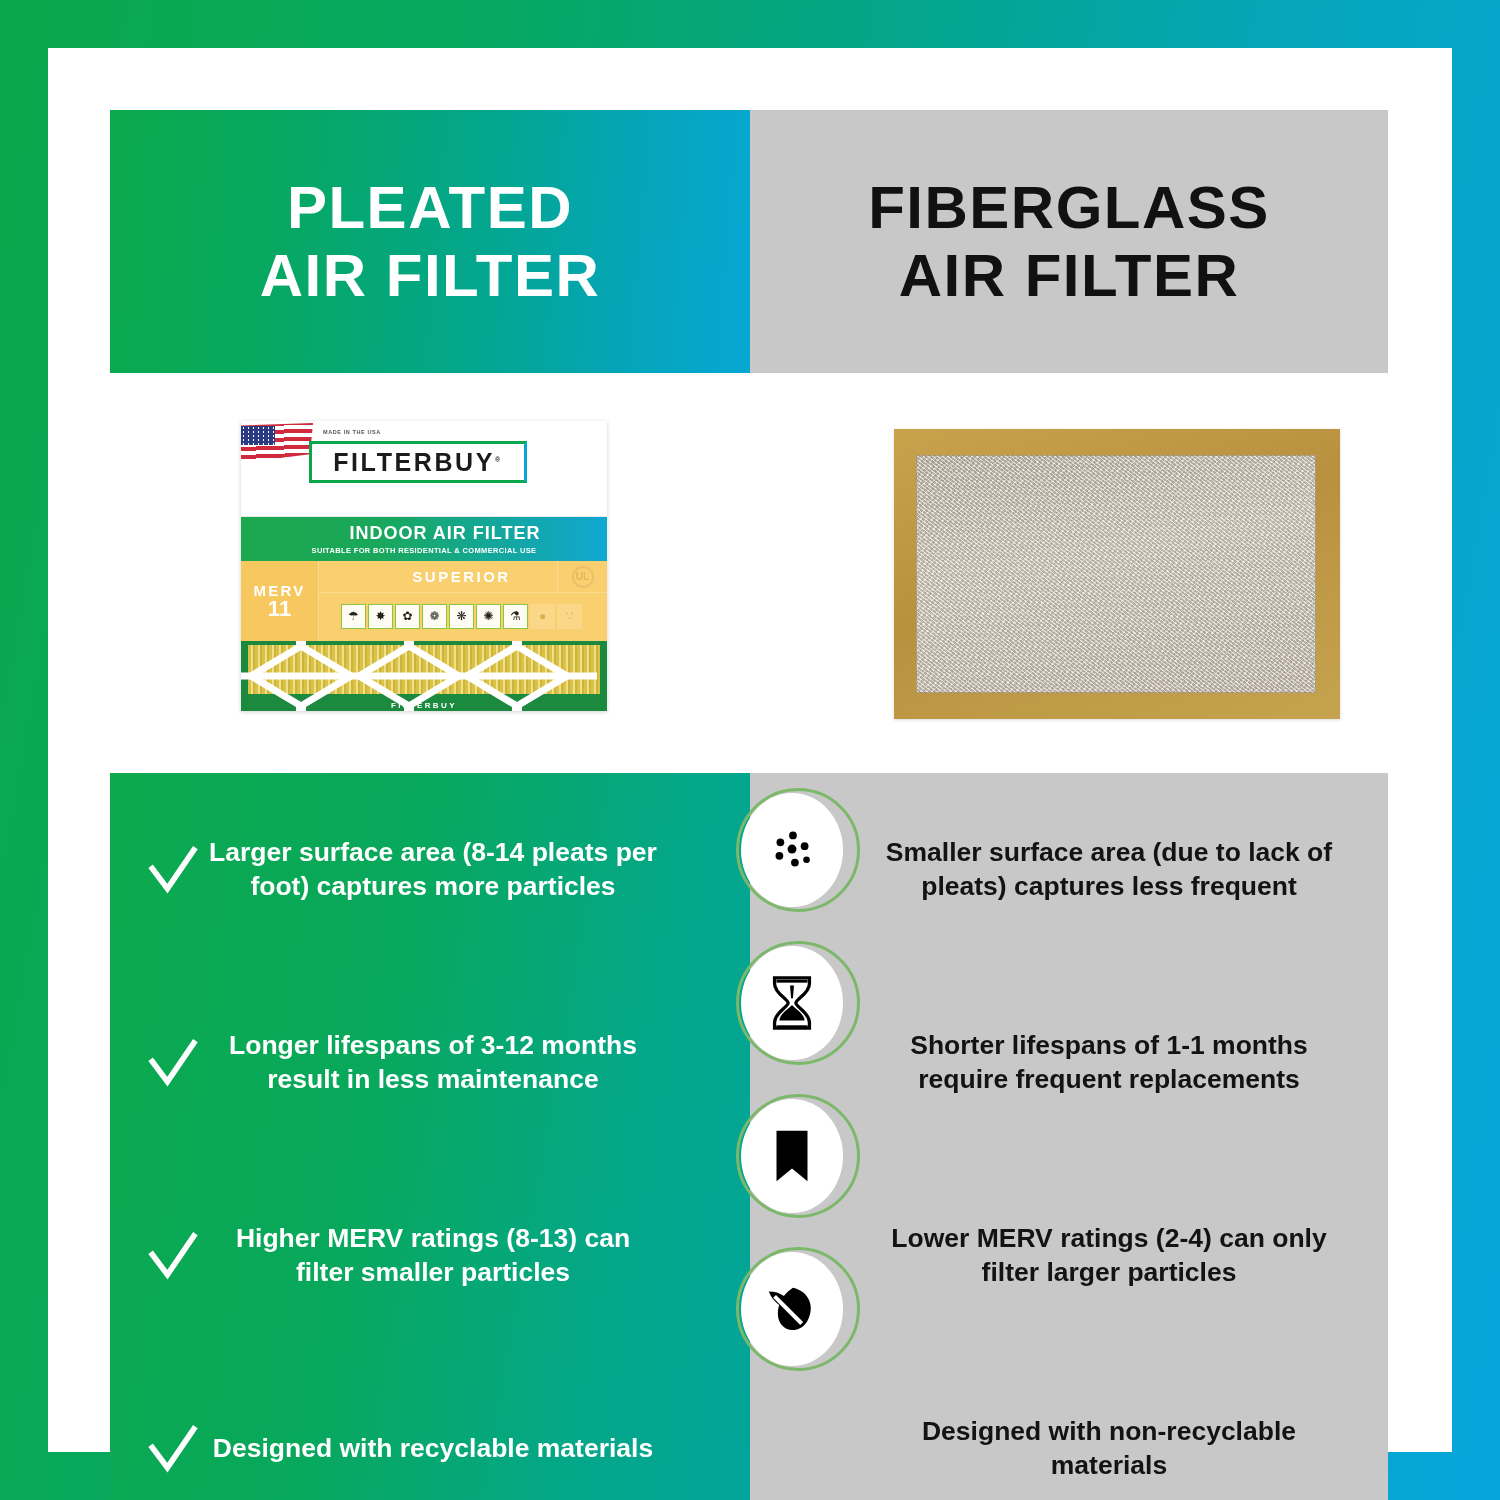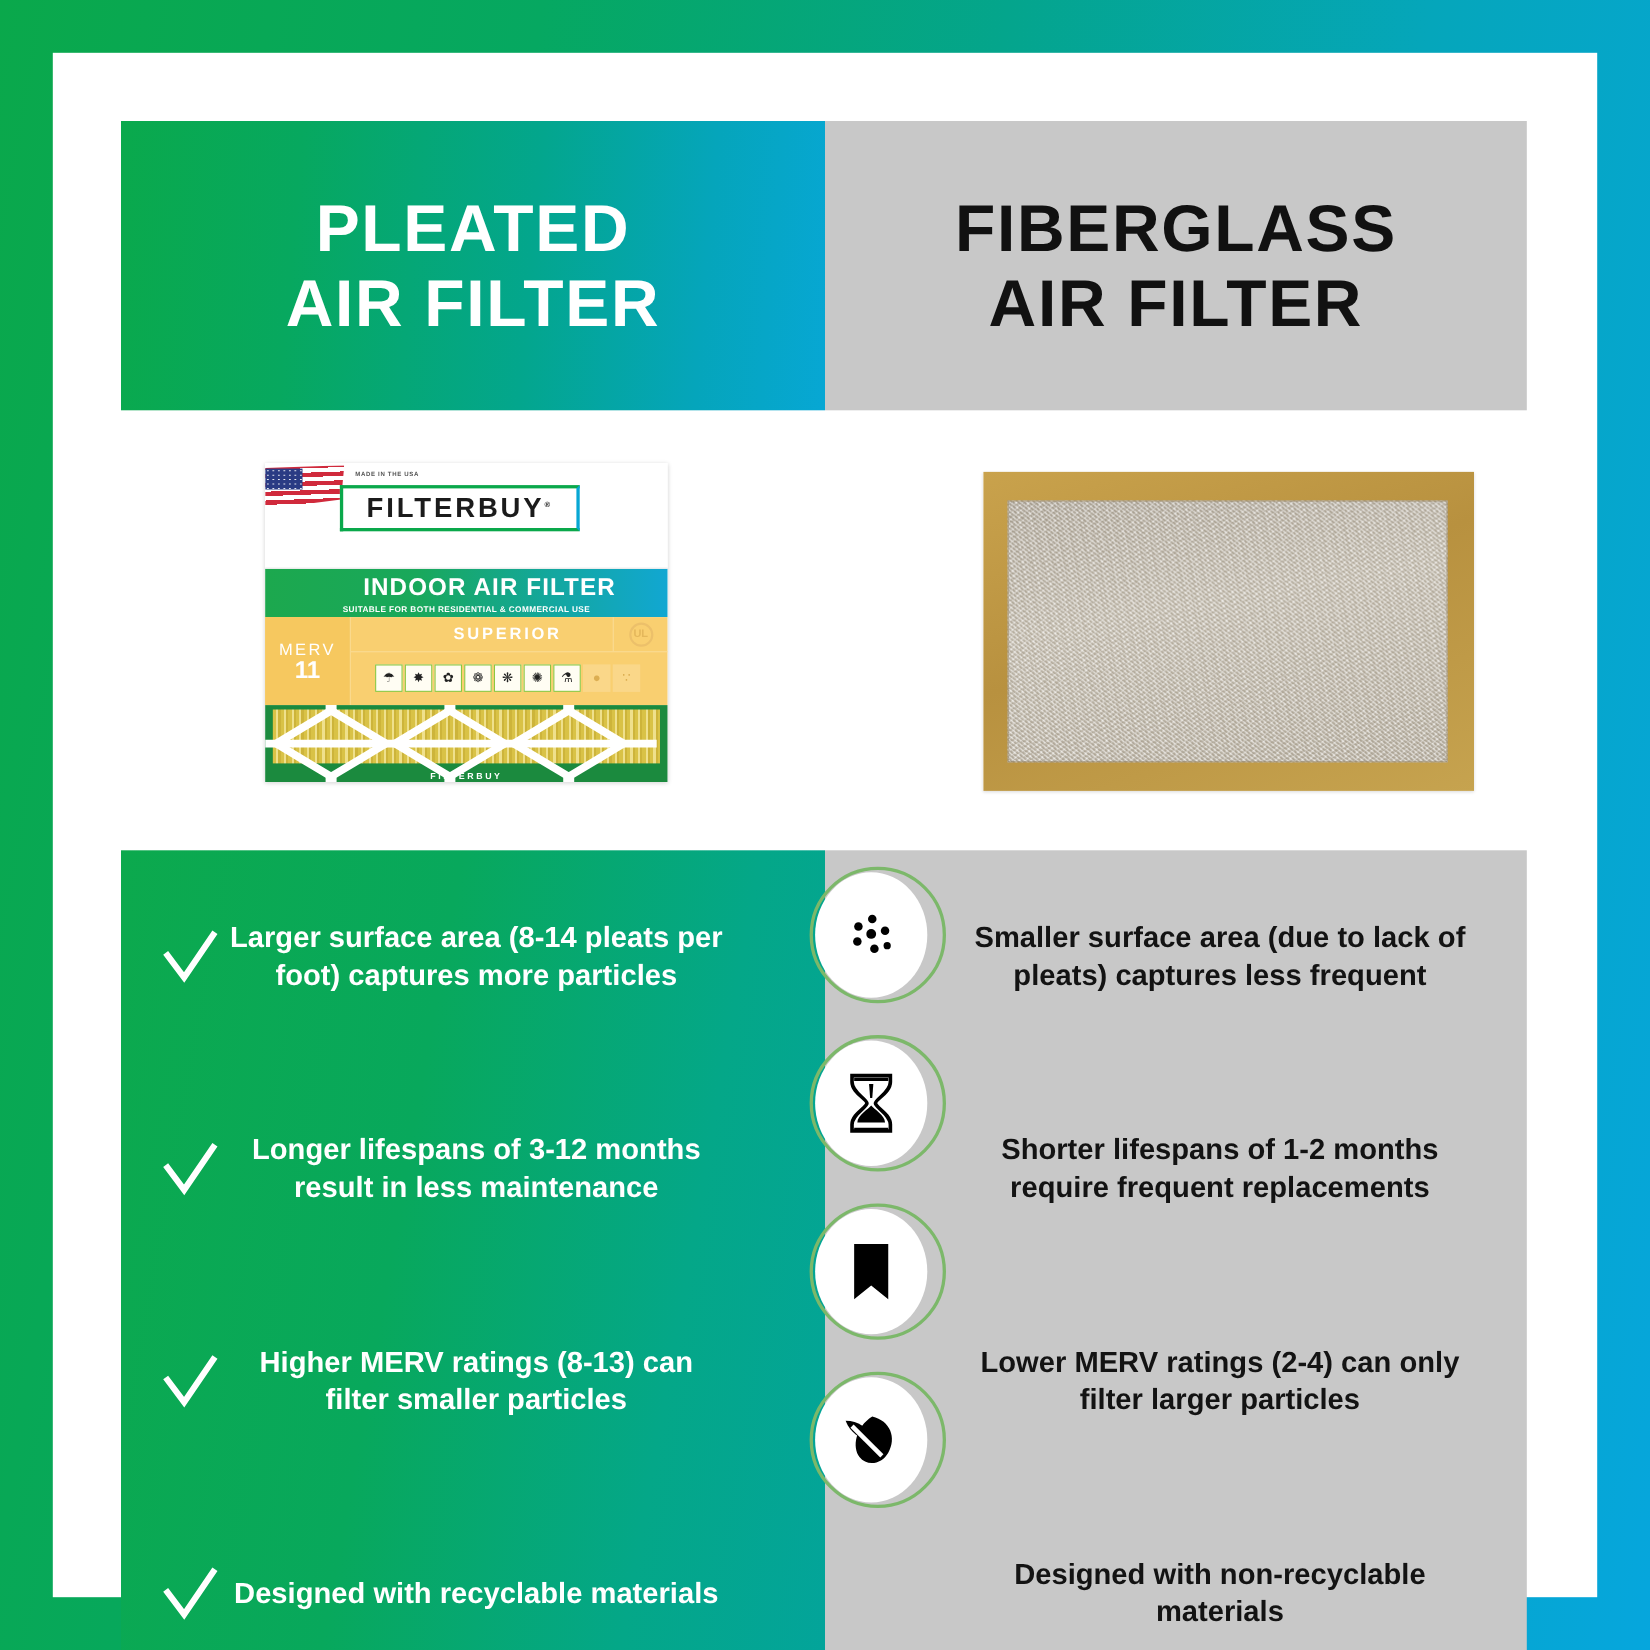--- a/index.html
+++ b/index.html
@@ -68,29 +68,29 @@
   #logo-text {
     font-size:25px; font-weight:bold; color:#1b1b1b; letter-spacing:2.6px;
   }
   #logo-text sup { font-size:7px; vertical-align:super; }
   #pkg-band {
     height:44px;
     background:linear-gradient(90deg,#1ca84e 0%,#19a85b 38%,#13a7a0 72%,#11a7d2 100%);
     display:flex; flex-direction:column; align-items:center; justify-content:center;
     color:#fff;
   }
-  #band-main { font-size:22px; font-weight:bold; letter-spacing:1px;margin-left:42px; }
+  #band-main { font-size:18px; font-weight:bold; letter-spacing:1px;margin-left:42px; }
   #band-sub { font-size:7.5px; font-weight:bold; letter-spacing:.35px; margin-top:2px; }
   #pkg-merv { display:flex; height:80px; background:#f9cf70; }
   #merv-left {
     width:78px; background:#f6c85f;
     display:flex; flex-direction:column; align-items:center; justify-content:center;
     color:#fff; border-right:1px solid #fbdb93;
   }
-  #merv-word { font-size:15px; font-weight:normal; letter-spacing:2.2px; }
+  #merv-word { font-size:15px; font-weight:bold; letter-spacing:2.2px; }
   #merv-num { font-size:22px; font-weight:bold; line-height:.95; }
   #merv-right { flex:1; display:flex; flex-direction:column; }
   #sup-row { height:32px; display:flex; align-items:center; position:relative; border-bottom:1px solid #fbdb93; }
   #sup-text { flex:1; text-align:center; color:#fff; font-size:15px; font-weight:bold; letter-spacing:2.5px;padding-left:47px; }
   #ul-mark {
     width:50px; height:100%; border-left:1px solid #fbdb93;
     display:flex; align-items:center; justify-content:center;
     font-size:9px; color:#e4b75b; font-weight:bold;
   }
   #ul-mark span{
@@ -300,21 +300,21 @@
           </div>
         </div>
     </div>
 
     <div id="rows-right">
       <div class="row-list" id="right-rows">
           <div class="row">
             <div class="rtxt">Smaller surface area (due to lack of pleats) captures less frequent</div>
           </div>
           <div class="row">
-            <div class="rtxt">Shorter lifespans of 1-2 months require frequent replacements</div>
+            <div class="rtxt">Shorter lifespans of 1-1 months require frequent replacements</div>
           </div>
           <div class="row">
             <div class="rtxt">Lower MERV ratings (2-4) can only filter larger particles</div>
           </div>
           <div class="row">
             <div class="rtxt">Designed with non-recyclable materials</div>
           </div>
         </div>
     </div>
 

